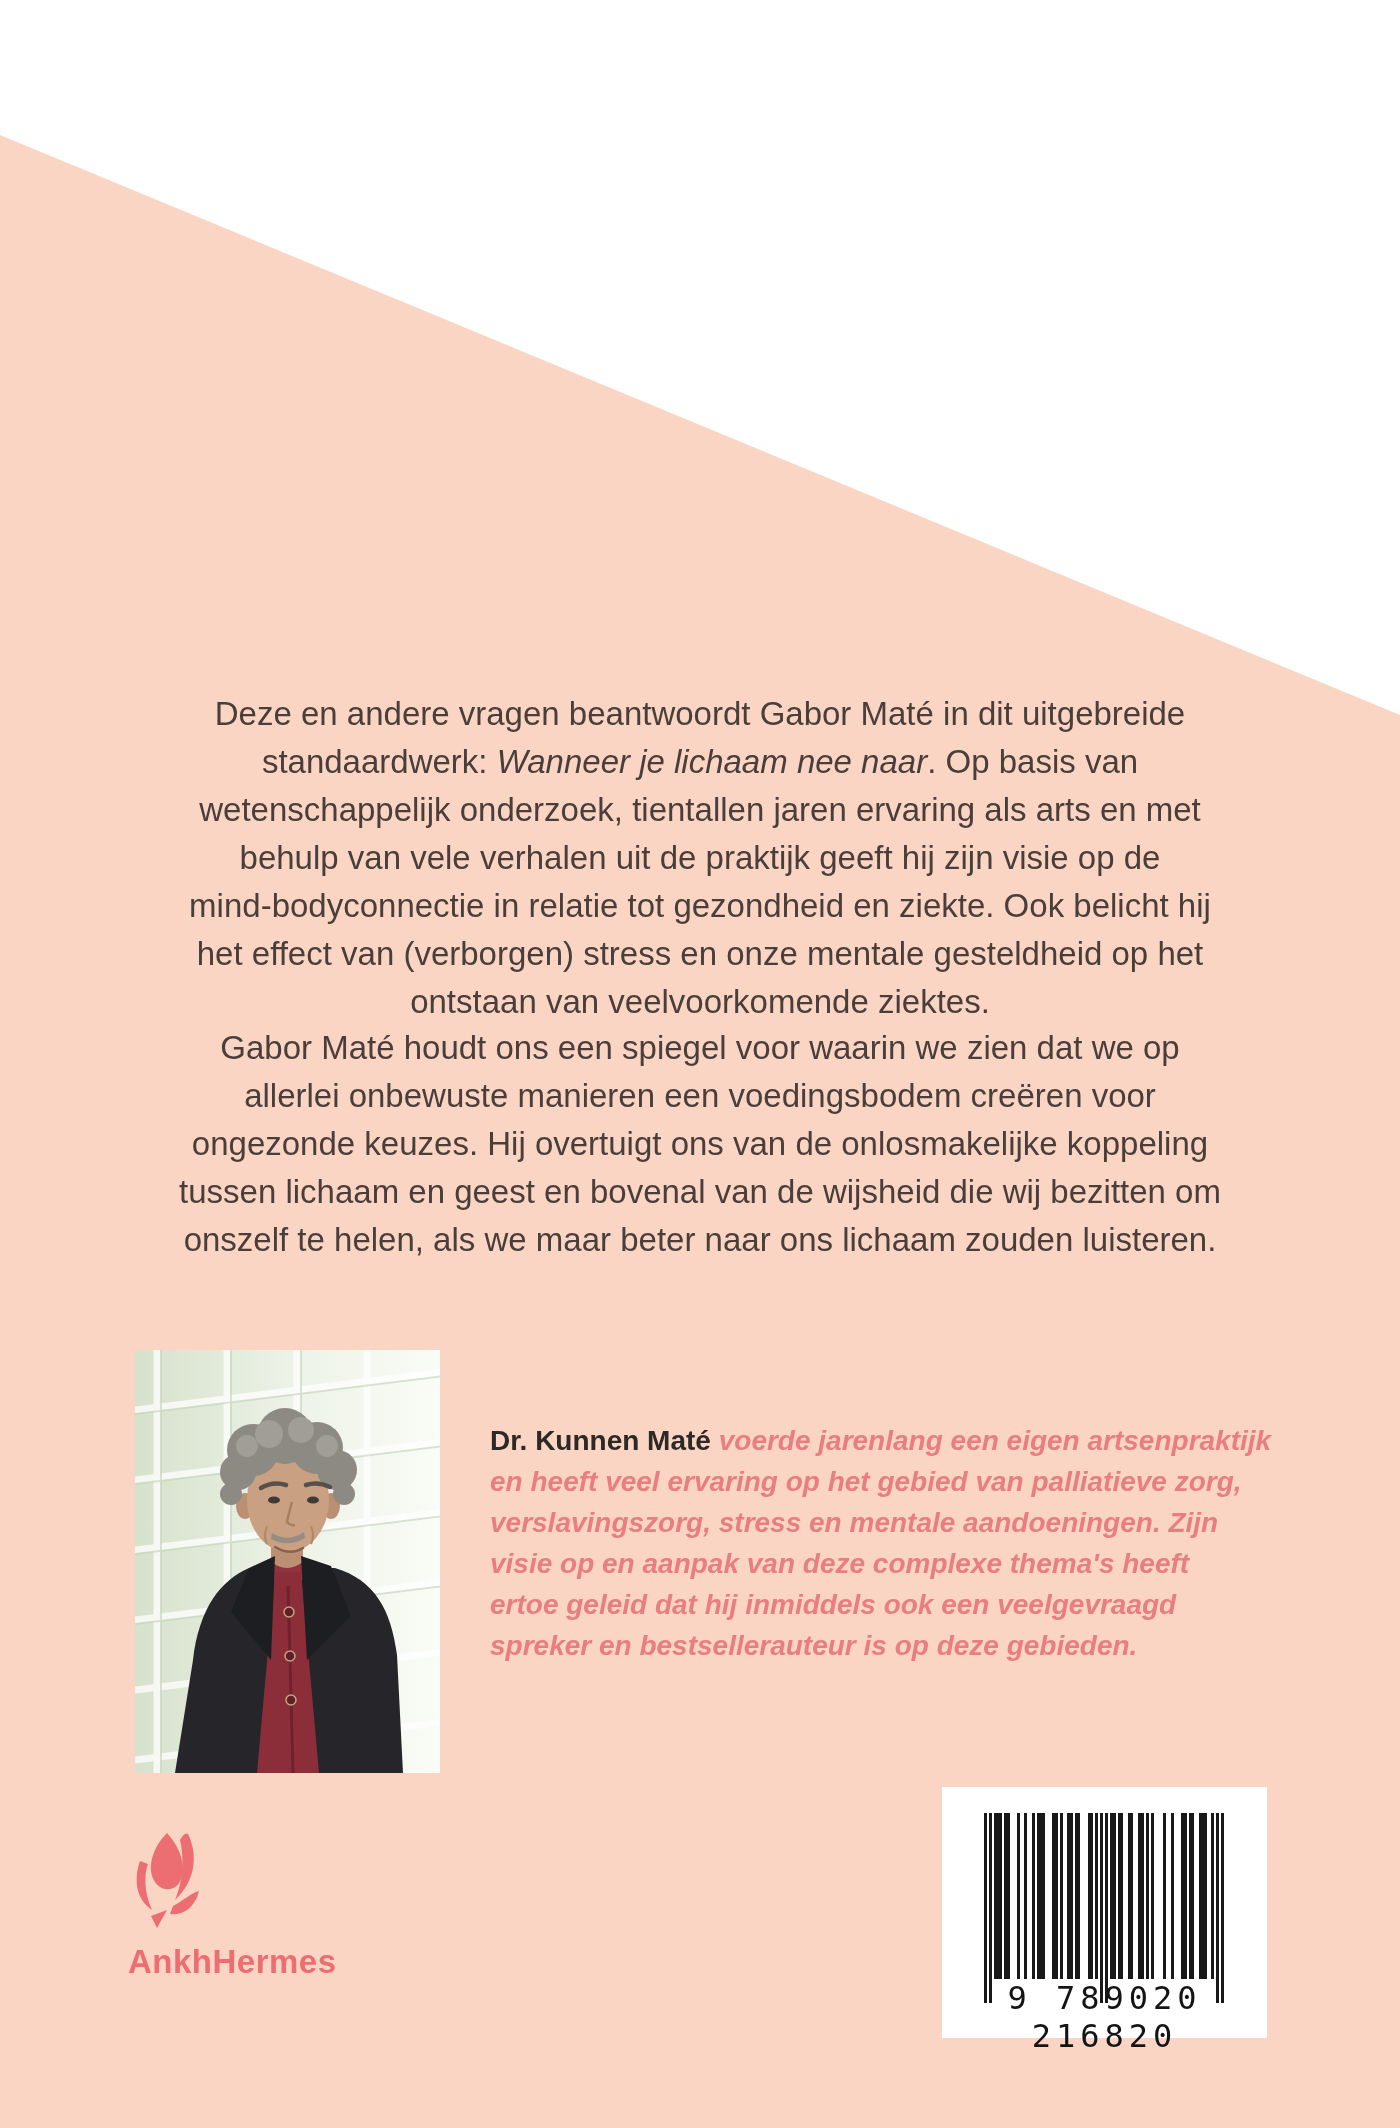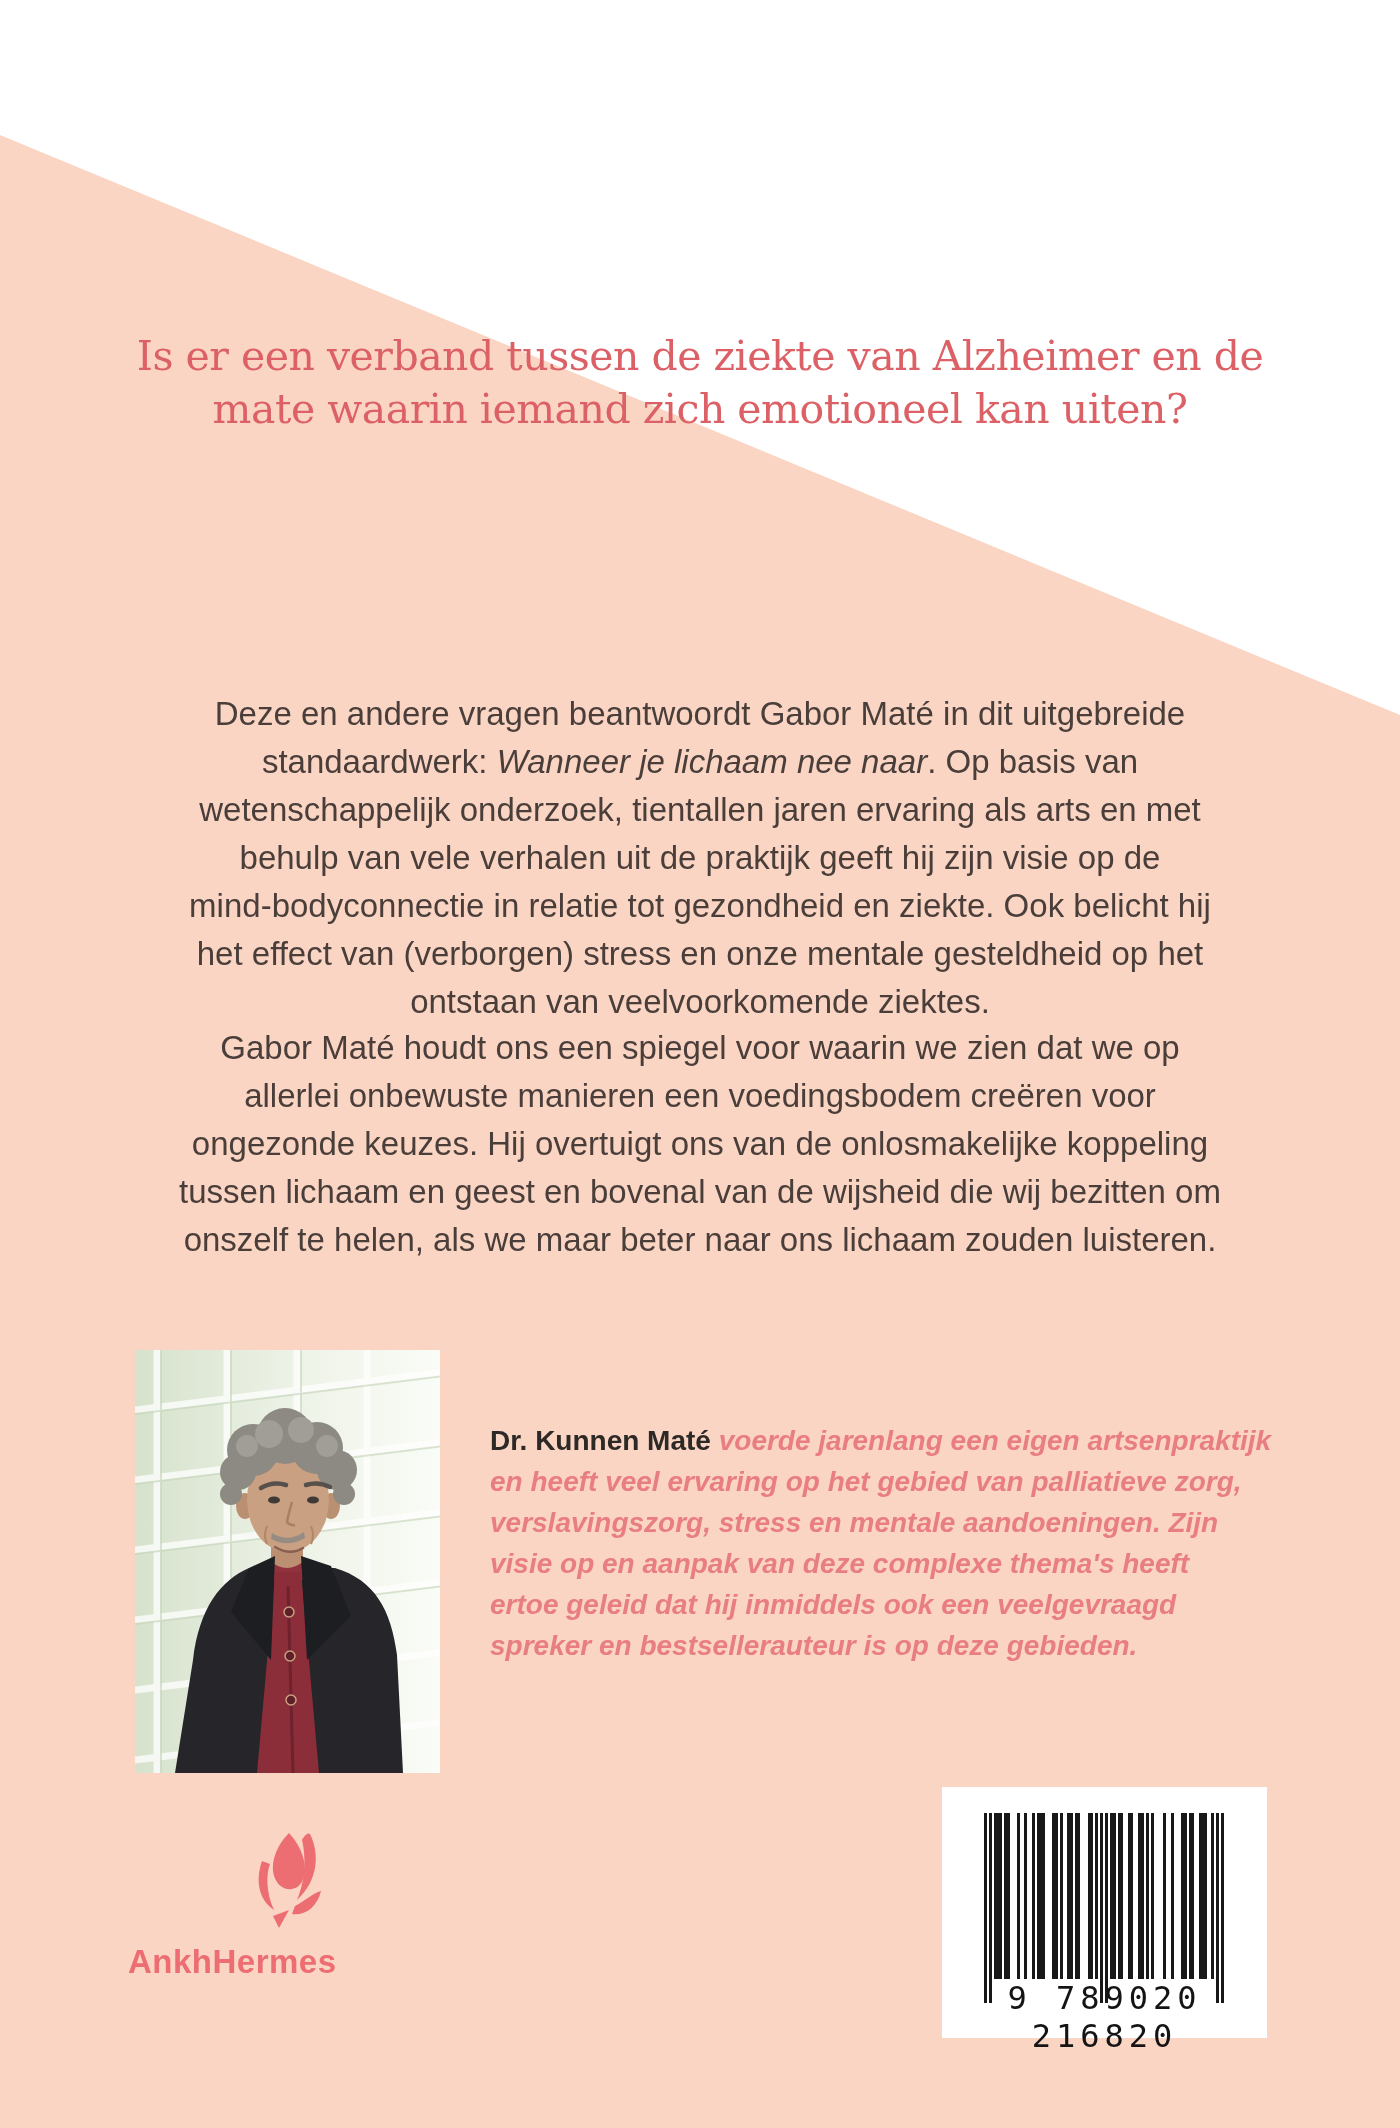--- a/index.html
+++ b/index.html
@@ -13,38 +13,36 @@
   .q1{top:226px;} .q2{top:330px;} .q3{top:460px;}
   .body-par{position:absolute;left:50px;width:1300px;margin:0;text-align:center;white-space:pre-line;
      font-size:33px;line-height:48px;color:#4a3e3a;}
   .p1{top:690px;} .p2{top:1024px;}
   .body-par em{font-style:italic;}
   .photo{position:absolute;left:135px;top:1350px;width:305px;height:423px;overflow:hidden;}
   .bio{position:absolute;left:490px;top:1420px;width:900px;font-size:28px;line-height:41px;
        font-weight:bold;color:#e87e81;}
   .bio .bio-name{color:#2d2926;}
   .bio .bio-text{white-space:pre-line;font-style:italic;}
-  .logo{position:absolute;left:128px;top:1831px;width:204px;text-align:right;}
+  .logo{position:absolute;left:128px;top:1831px;width:204px;text-align:left;}
   .logo-text{margin-top:6px;font-size:33px;font-weight:bold;letter-spacing:0.5px;color:#ec6d72;}
   .barcode{position:absolute;left:942px;top:1787px;width:325px;height:251px;background:#ffffff;}
   .bars{position:absolute;left:42px;top:26px;width:240px;height:192px;}
   .bars .bar{position:absolute;top:0;background:#181818;}
   .bc-digits{position:absolute;left:0;top:192px;width:100%;text-align:center;
       font-family:"DejaVu Sans Mono","Liberation Mono",monospace;font-size:32px;color:#141414;
       letter-spacing:5px;}
 </style>
 </head>
 <body>
 
 <div class="page">
 
   <div class="white-band"></div>
 
-  <div class="q q2">Is er een verband tussen de ziekte van Alzheimer en de
-mate waarin iemand zich emotioneel kan uiten?</div>
 
   <p class="body-par p1"><span>Deze en andere vragen beantwoordt Gabor Maté in dit uitgebreide
 standaardwerk: </span><em>Wanneer je lichaam nee naar</em><span>. Op basis van
 wetenschappelijk onderzoek, tientallen jaren ervaring als arts en met
 behulp van vele verhalen uit de praktijk geeft hij zijn visie op de
 mind-bodyconnectie in relatie tot gezondheid en ziekte. Ook belicht hij
 het effect van (verborgen) stress en onze mentale gesteldheid op het
 ontstaan van veelvoorkomende ziektes.</span></p>
 
   <p class="body-par p2">Gabor Maté houdt ons een spiegel voor waarin we zien dat we op

